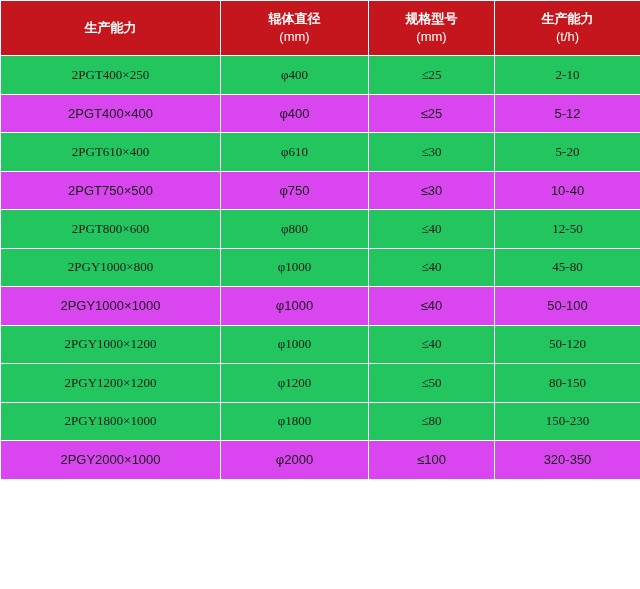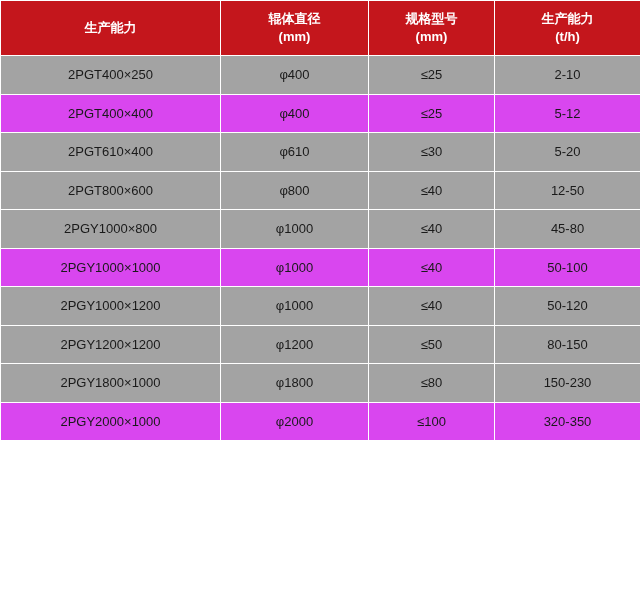--- a/index.html
+++ b/index.html
@@ -28,31 +28,32 @@
     background: #c4161c;
     color: #ffffff;
     font-size: 13px;
     font-weight: bold;
     height: 54px;
     line-height: 18px;
     padding: 0;
   }
   thead th .unit {
     display: block;
-    font-weight: bold;
+    font-weight: normal;
     font-size: 13px;
   }
   tbody td {
     height: 37.5px;
     font-size: 13px;
     color: #1a1a1a;
     padding: 0;
   }
   tbody tr.odd td {
-    background: #a3a3a3;
+    background: #22c55e;
+    font-family: Liberation Serif, serif;
   }
   tbody tr.even td {
     background: #d946ef;
   }
   col.c0 { width: 220px; }
   col.c1 { width: 148px; }
   col.c2 { width: 126px; }
   col.c3 { width: 146px; }
 </style>
 </head>
@@ -97,20 +98,26 @@
       <td>φ400</td>
       <td>≤25</td>
       <td>5-12</td>
     </tr>
     <tr class="odd">
       <td>2PGT610×400</td>
       <td>φ610</td>
       <td>≤30</td>
       <td>5-20</td>
     </tr>
+    <tr class="even">
+      <td>2PGT750×500</td>
+      <td>φ750</td>
+      <td>≤30</td>
+      <td>10-40</td>
+    </tr>
     <tr class="odd">
       <td>2PGT800×600</td>
       <td>φ800</td>
       <td>≤40</td>
       <td>12-50</td>
     </tr>
     <tr class="odd">
       <td>2PGY1000×800</td>
       <td>φ1000</td>
       <td>≤40</td>

